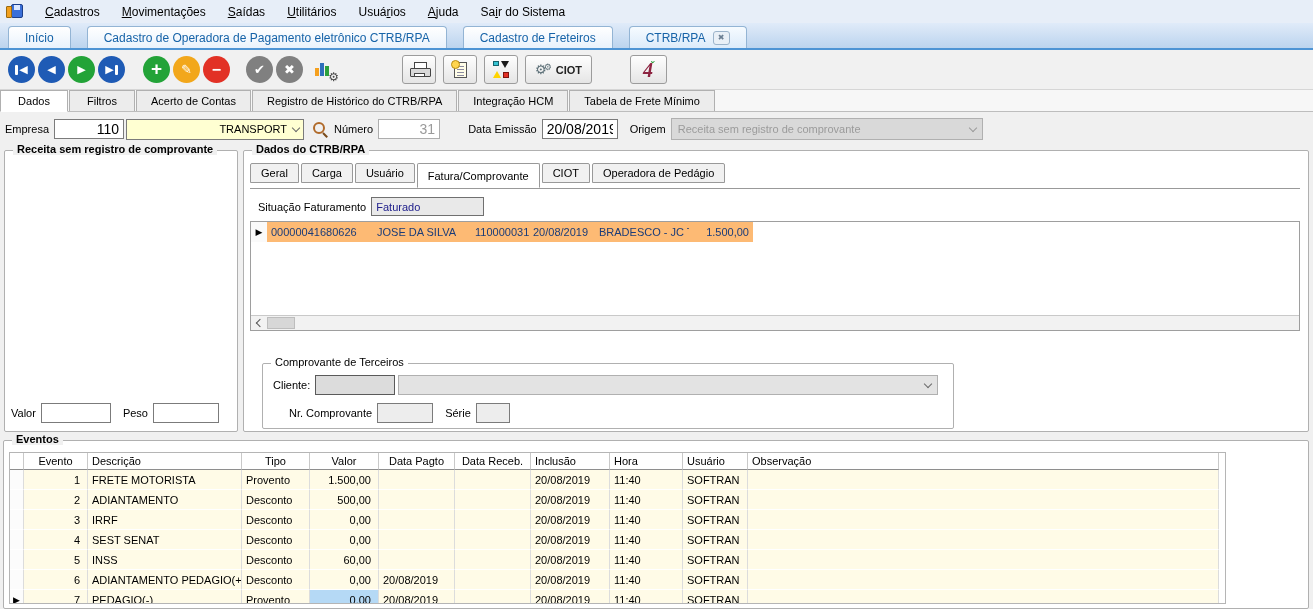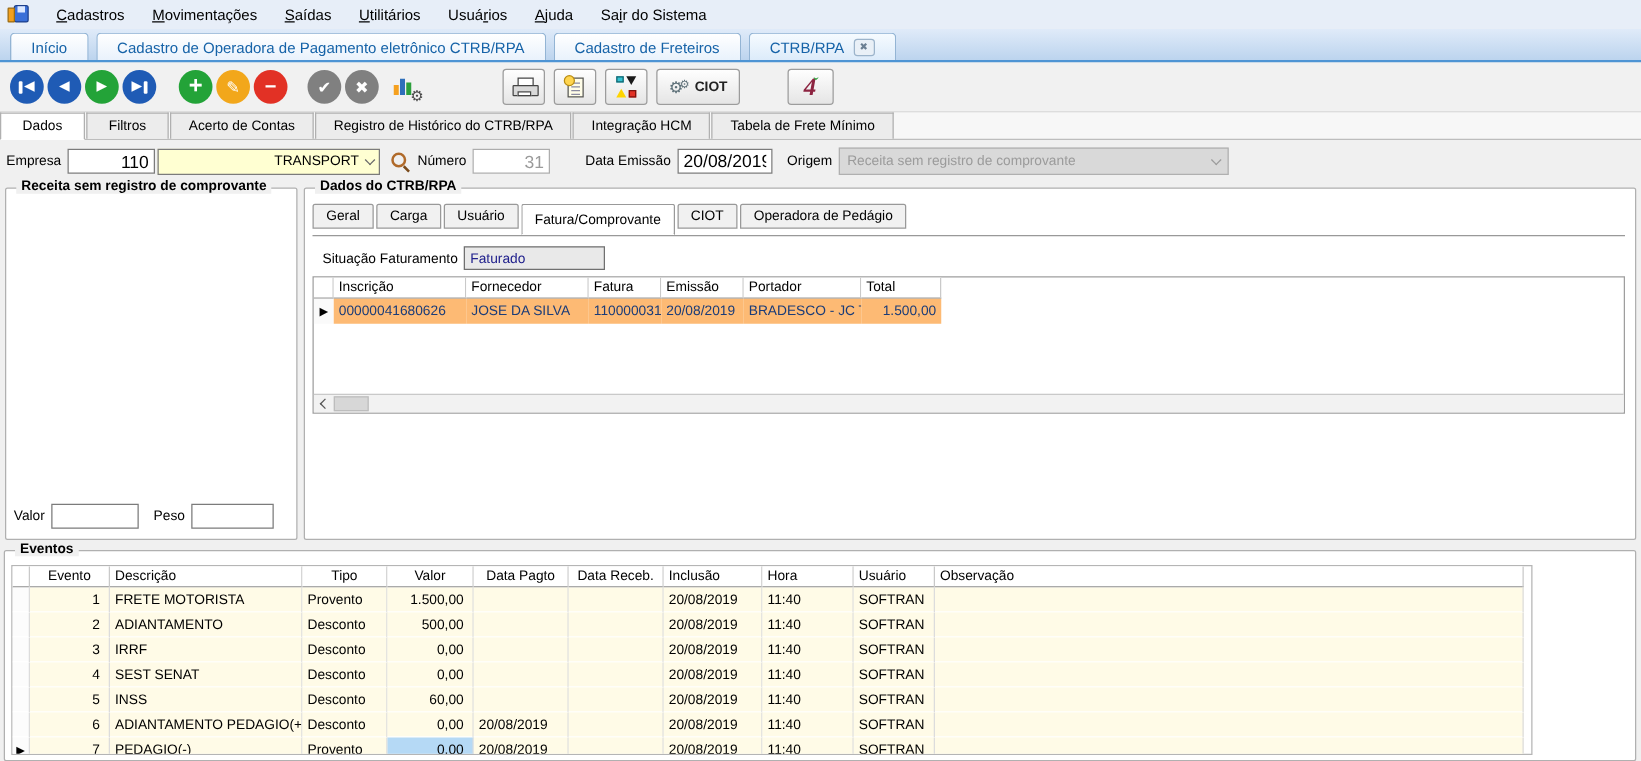--- a/index.html
+++ b/index.html
@@ -13,21 +13,21 @@
   .menubar{position:absolute;left:0;top:0;width:100%;height:23px;background:#e7eef8;
     display:flex;align-items:center;gap:22px;padding-left:6px;font-size:12px;}
   .appicon{position:relative;width:17px;height:15px;display:inline-block}
   .appicon .fd{position:absolute;left:5px;top:0;width:12px;height:14px;background:#3a6fd8;border:1px solid #1d3f8a;border-radius:2px}
   .appicon .fd::before{content:"";position:absolute;left:2px;top:0;width:6px;height:5px;background:#dce8ff}
   .appicon .bt{position:absolute;left:0;top:2px;width:6px;height:12px;background:#f2a01e;border:1px solid #9a6a10;border-radius:1px}
   .mitem{cursor:default;white-space:nowrap}
   
   .tabstrip{position:absolute;left:0;top:23px;width:100%;height:27px;
     background:linear-gradient(#e0ebf9,#bcd4ee);border-bottom:2px solid #4e94d4;
-    display:flex;align-items:flex-end;gap:6px;padding-left:8px;}
+    display:flex;align-items:flex-end;gap:16px;padding-left:8px;}
   .dtab{height:22px;display:flex;align-items:center;gap:7px;padding:0 16px;
     background:linear-gradient(#ffffff,#e9f2fc);border:1px solid #93b4d4;border-bottom:none;
     border-radius:4px 4px 0 0;color:#1663a8;font-size:12px;white-space:nowrap;}
   .dtab.active{background:linear-gradient(#f6fbff,#dcebfa)}
   .closebox{width:17px;height:14px;border:1px solid #9cb4cb;border-radius:3px;background:#e9f0f7;
     display:flex;align-items:center;justify-content:center;font-size:8px;color:#6b7f93}
   
   .toolbar{position:absolute;left:0;top:50px;width:100%;height:40px;background:#f1f1f1;
     border-bottom:1px solid #d6d6d6;display:flex;align-items:center;padding-left:8px;}
   .tbc{width:27px;height:27px;border-radius:50%;border:none;display:flex;align-items:center;
@@ -320,47 +320,55 @@
 
       <div class="sitrow">
         <label>Situação Faturamento</label>
         <div class="sitfield">
             <span>Faturado</span>
           </div>
       </div>
 
       <div class="gridbox" style="left:6px;right:8px;top:70px;height:110px">
         <div class="fgrid">
-            <div class="tr head">
-              <div class="td c0"></div>
-              <div class="td c1">Inscrição</div>
-              <div class="td c2">Fornecedor</div>
-              <div class="td c3">Fatura</div>
-              <div class="td c4">Emissão</div>
-              <div class="td c5">Portador</div>
-              <div class="td c6">Total</div>
-            </div>
             <div class="tr sel">
               <div class="td c0">▶</div>
               <div class="td c1">00000041680626</div>
               <div class="td c2">JOSE DA SILVA</div>
               <div class="td c3">110000031</div>
               <div class="td c4">20/08/2019</div>
               <div class="td c5">BRADESCO - JC T</div>
               <div class="td c6">1.500,00</div>
             </div>
           </div>
         <div class="hscroll">
           <span class="sb-btn">
               <span class="chev"></span>
             </span>
           <span class="sb-thumb"></span>
         </div>
       </div>
 
+      <div class="gb" style="left:18px;top:212px;width:692px;height:66px;background:#fff">
+        <span class="gb-cap normal">Comprovante de Terceiros</span>
+        <div class="cmp-row" style="left:10px;top:11px">
+          <label>Cliente:</label>
+          <input class="inp" style="width: 80px; background: rgb(220, 220, 220); border-color: rgb(90, 90, 90);" readonly="" value="">
+          <div class="dcombo" style="width:540px;margin-left:3px">
+            <span class="val" style="flex:1"></span>
+            <span class="chev"></span>
+          </div>
+        </div>
+        <div class="cmp-row" style="left:26px;top:39px">
+          <label>Nr. Comprovante</label>
+          <input class="inp" style="width: 56px; background: rgb(237, 237, 237);" readonly="" value="">
+          <label style="margin-left:12px">Série</label>
+          <input class="inp" style="width: 34px; background: rgb(237, 237, 237);" readonly="" value="">
+        </div>
+      </div>
     </div>
   </div>
 
   <div class="gb" style="left:3px;top:440px;width:1306px;height:169px">
     <span class="gb-cap">Eventos</span>
     <div class="gridbox" style="left:5px;top:11px;width:1217px;height:152px;border-color:#b5b5b5">
       <div class="egrid">
           <div class="tr head">
             <div class="td c0"></div>
             <div class="td c1">Evento</div>

